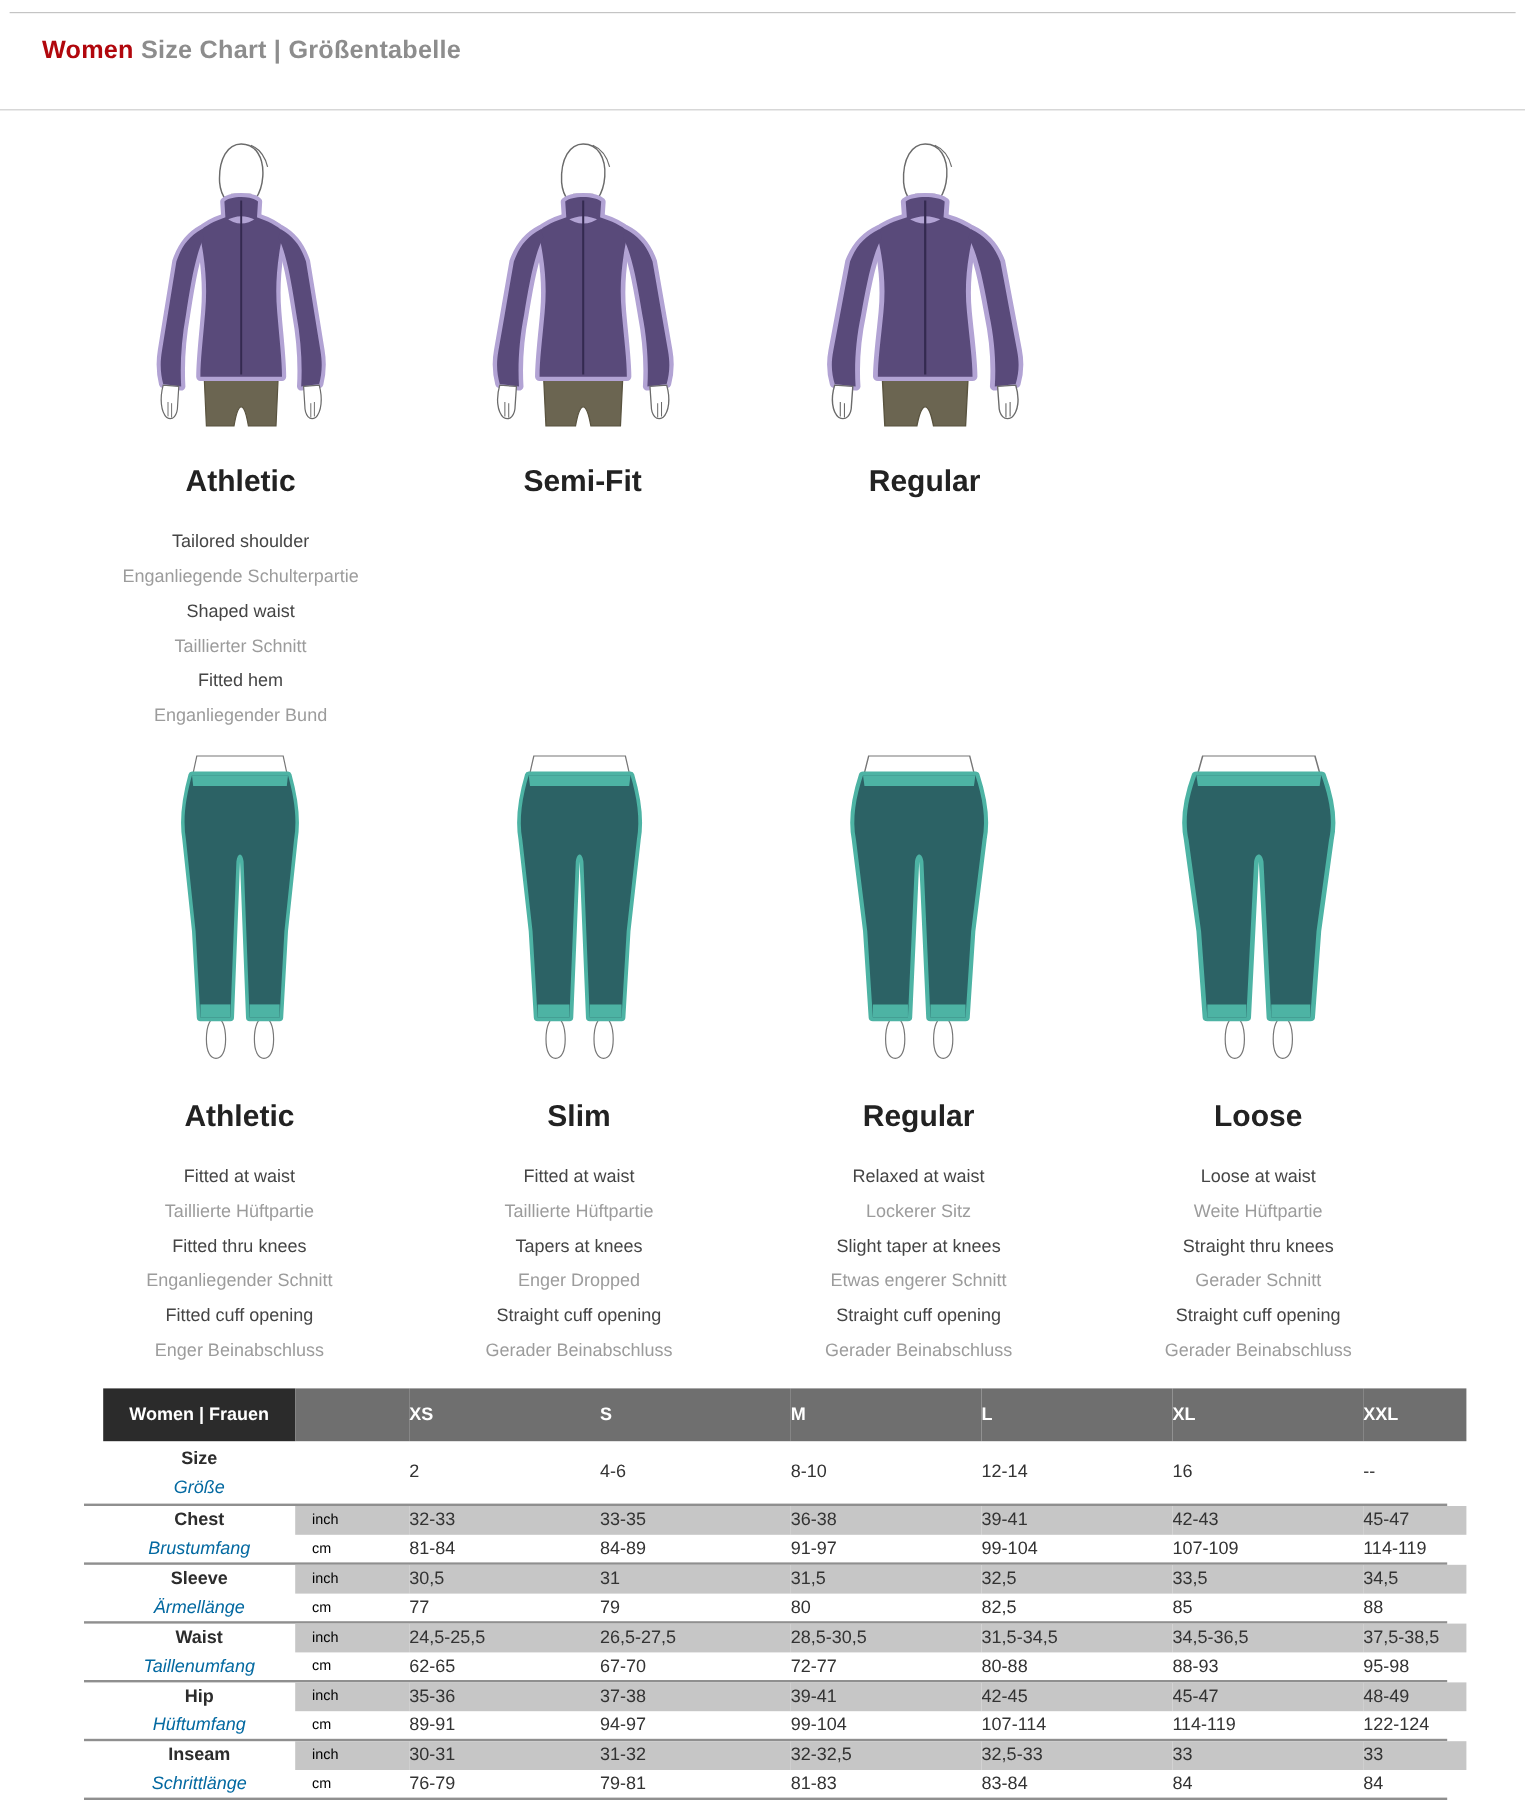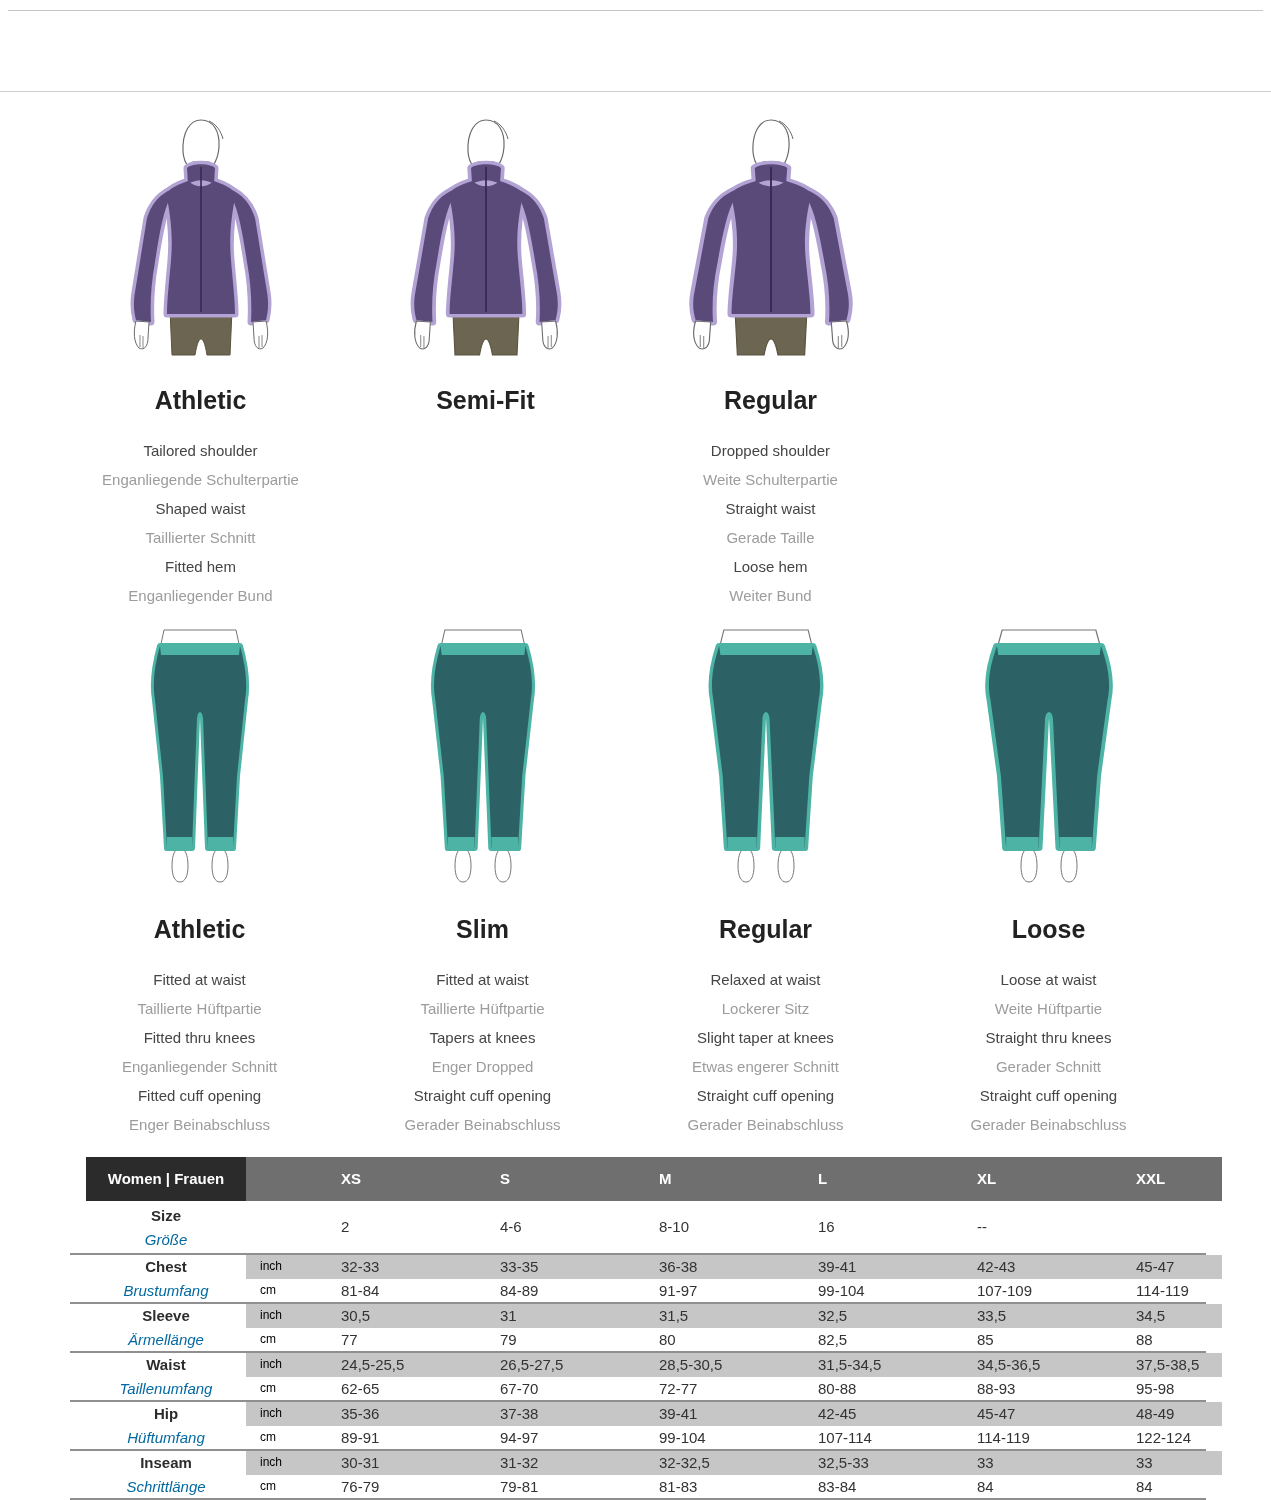--- a/index.html
+++ b/index.html
@@ -44,20 +44,23 @@
   .t-size-row .label-en{line-height:24px;}
   .t-size-row .label-de{line-height:24px;}
   .t-row .label-en,.t-row .label-de{line-height:23.5px;}
   .t-row.u-inch .cell:not(.label-cell){background:#c6c6c6;}
 </style>
 </head>
 <body>
 
 <div class="page">
   <div class="rule" id="rule-top"></div>
+  <div class="page-header">
+    <span class="brand-word">Women</span><span class="header-rest"> Size Chart | Größentabelle</span>
+  </div>
   <div class="rule" id="rule-head"></div>
 
   <div class="fits-row" id="jackets-row">
       <div class="fit-col">
         <div class="fig-wrap"><svg width="220" height="245" viewBox="0 0 220 245" xmlns="http://www.w3.org/2000/svg">
     <path d="M92,40 C91,20 99,8 110,8 C122,8 129,19 128,35 C127,50 119,61 110,62 C100,61 93,52 92,40 Z" fill="#fff" stroke="#6b6b6b" stroke-width="1.2"></path>
     <path d="M118,9 C125,12 130,19 132,27" fill="none" stroke="#6b6b6b" stroke-width="1"></path>
     <rect x="102" y="50" width="16" height="20" fill="#fff" stroke="#6b6b6b" stroke-width="1"></rect>
     <g transform="translate(110 0) scale(1 1) translate(-110 0)">
       <path d="M79,198 L141,198 L139,243 L116,243 C114,231 112,227 110,227 C108,227 106,231 104,243 L81,243 Z" fill="#6b6551" stroke="#59533f" stroke-width="1"></path>
@@ -141,28 +144,20 @@
       </g>
       <path d="M110,55 L110,200" stroke="#342a50" stroke-width="1.6"></path>
       <g fill="#fff" stroke="#6b6b6b" stroke-width="1">
         <path d="M45,209 C42,220 43,231 48,236 C53,239 57,234 57,226 L58,210 Z"></path>
         <path d="M175,209 C178,220 177,231 172,236 C167,239 163,234 163,226 L162,210 Z"></path>
       </g>
       <path d="M49,235 L49,223 M52,236 L52,224 M171,235 L171,223 M168,236 L168,224" stroke="#6b6b6b" stroke-width="0.8"></path>
     </g>
   </svg></div>
         <div class="fit-title">Regular</div>
-        <div class="fit-desc">
-          <div class="fit-line en">Dropped shoulder</div>
-          <div class="fit-line de">Weite Schulterpartie</div>
-          <div class="fit-line en">Straight waist</div>
-          <div class="fit-line de">Gerade Taille</div>
-          <div class="fit-line en">Loose hem</div>
-          <div class="fit-line de">Weiter Bund</div>
-        </div>
       </div>
     </div>
   <div class="fits-row" id="pants-row">
       <div class="fit-col">
         <div class="fig-wrap"><svg width="220" height="270" viewBox="0 0 220 270" xmlns="http://www.w3.org/2000/svg">
     <g fill="#fff" stroke="#777" stroke-width="1">
       <path d="M82,250 C82,239 85,232 90,232 C95,232 98,239 98,250 C98,260 95,266 90,266 C85,266 82,260 82,250 Z"></path>
       <path d="M122,250 C122,239 125,232 130,232 C135,232 138,239 138,250 C138,260 135,266 130,266 C125,266 122,260 122,250 Z"></path>
     </g>
     <g transform="translate(110 0) scale(1 1) translate(-110 0)">
@@ -274,20 +269,21 @@
       </div>
       <div class="t-grid t-size-row">
         <div class="cell label-cell">
           <div class="label-en">Size</div>
           <div class="label-de">Größe</div>
         </div>
         <div class="cell"></div>
         <div class="cell v">2</div>
         <div class="cell v">4-6</div>
         <div class="cell v">8-10</div>
+        <div class="cell v">12-14</div>
         <div class="cell v">16</div>
         <div class="cell v">--</div>
       </div>
       <div class="t-group">
         <div class="t-grid t-row u-inch">
           <div class="cell label-cell label-en">Chest</div>
           <div class="cell unit">inch</div>
           <div class="cell v">32-33</div>
           <div class="cell v">33-35</div>
           <div class="cell v">36-38</div>

